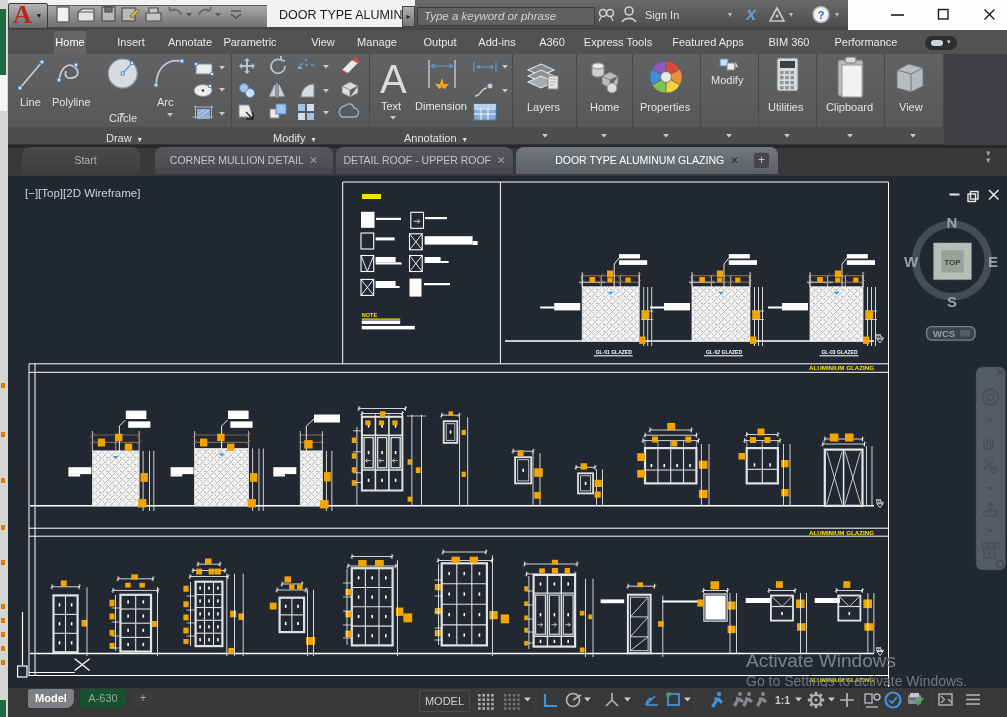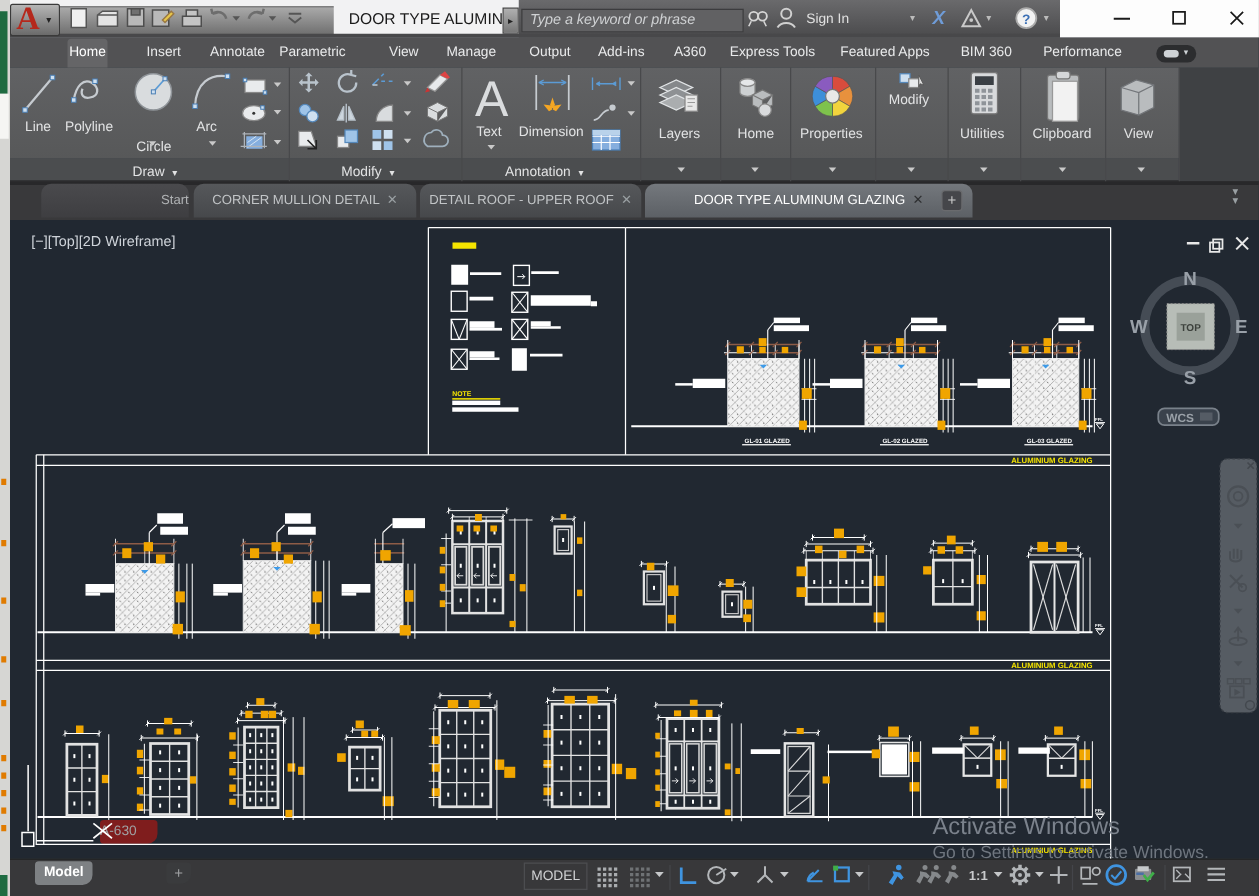--- a/index.html
+++ b/index.html
@@ -98,29 +98,29 @@
 <div class="t" style="left:381px;top:100px">Text</div>
 <div class="t" style="left:415px;top:100px">Dimension</div>
 <div class="t" style="left:527px;top:101px">Layers</div>
 <div class="t" style="left:590px;top:101px">Home</div>
 <div class="t" style="left:640px;top:101px">Properties</div>
 <div class="t" style="left:711px;top:74px">Modify</div>
 <div class="t" style="left:768px;top:101px">Utilities</div>
 <div class="t" style="left:826px;top:101px">Clipboard</div>
 <div class="t" style="left:899px;top:101px">View</div>
 
-<div class="ftab" style="left:33px;width:118px;background:linear-gradient(#4a4a4d,#3e3e41);color:#b0b2b4;text-align:right;padding-left:9px">Start</div>
+<div class="ftab" style="left:22px;width:118px;background:linear-gradient(#4a4a4d,#3e3e41);color:#b0b2b4;text-align:center;padding-left:9px">Start</div>
 <div class="ftab" style="left:155px;width:178px;background:linear-gradient(#56585b,#46484b);color:#c2c5c7">CORNER MULLION DETAIL &nbsp;<span style="color:#9aa0a3">✕</span></div>
 <div class="ftab" style="left:336px;width:177px;background:linear-gradient(#56585b,#46484b);color:#c2c5c7">DETAIL ROOF - UPPER ROOF &nbsp;<span style="color:#9aa0a3">✕</span></div>
 <div class="ftab" style="left:516px;width:262px;background:linear-gradient(#74787d,#5c6065);color:#fff">DOOR TYPE ALUMINUM GLAZING &nbsp;<span style="color:#2e2f31">✕</span></div>
 <div class="abs" style="left:753px;top:152px;width:17px;height:17px;background:#45464a;border:1px solid #6a6b6e;border-radius:3px;color:#c9c9c9;font-size:12px;text-align:center;line-height:15px">+</div>
 <div class="abs" style="left:986px;top:150px;color:#9aa0a3;font-size:9px;line-height:7px">▾<br>▾</div>
 
 <div class="abs" style="left:28px;top:689px;width:46px;height:19px;background:#7e8184;border-radius:3px 3px 8px 3px;color:#fff;font-weight:bold;font-size:11px;text-align:center;line-height:18px">Model</div>
-<div class="abs" style="left:80px;top:656px;width:46px;height:19px;background:#7f1d1d;border-radius:3px 3px 8px 3px;color:#9fa1a3;font-size:11px;text-align:left;line-height:18px">A-630</div>
+<div class="abs" style="left:80px;top:689px;width:46px;height:19px;background:#14532d;border-radius:3px 3px 8px 3px;color:#9fa1a3;font-size:11px;text-align:center;line-height:18px">A-630</div>
 <div class="abs" style="left:133px;top:690px;width:20px;height:17px;background:#3a3b3d;border-radius:3px 3px 8px 3px;color:#9fa1a3;font-size:12px;text-align:center;line-height:16px">+</div>
 <div class="abs" style="left:419px;top:690px;width:51px;height:22px;border:1px solid #4c4d50;color:#cfd0d2;font-size:11px;text-align:center;line-height:21px">MODEL</div>
 
 <svg class="abs" style="left:0;top:0" width="1007" height="176" viewBox="0 0 1007 176">
 <g stroke="#4e4e4e" fill="none" stroke-width="1.2">
       <rect x="57" y="7" width="12" height="15" fill="#f0f0f0" stroke="#555"></rect>
       <path d="M78,21 v-9 l4,-3 h12 v12 z M78,12 h16" fill="#e4e4e4" stroke="#555"></path>
       <rect x="102" y="7" width="13" height="14" fill="#b9b9b9" stroke="#4e4e4e"></rect>
       <rect x="105" y="7" width="7" height="5" fill="#707070"></rect>
       <rect x="122" y="8" width="13" height="13" fill="#b9b9b9" stroke="#4e4e4e"></rect>

